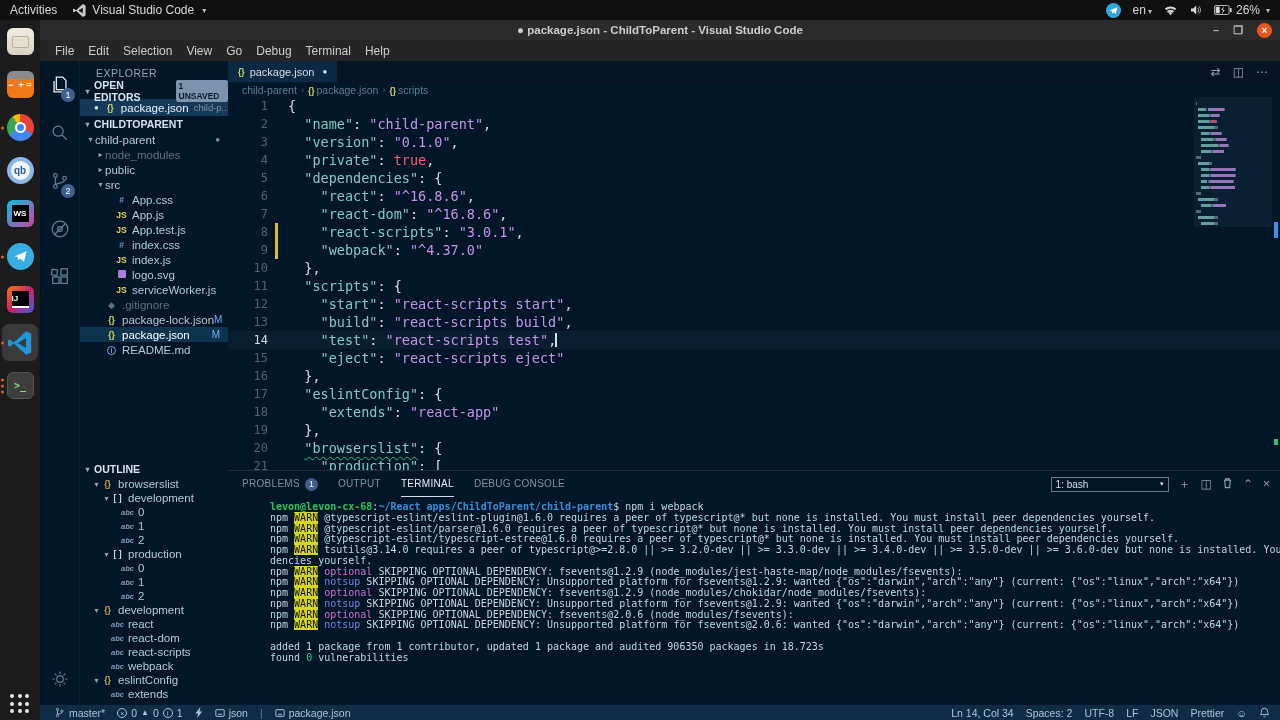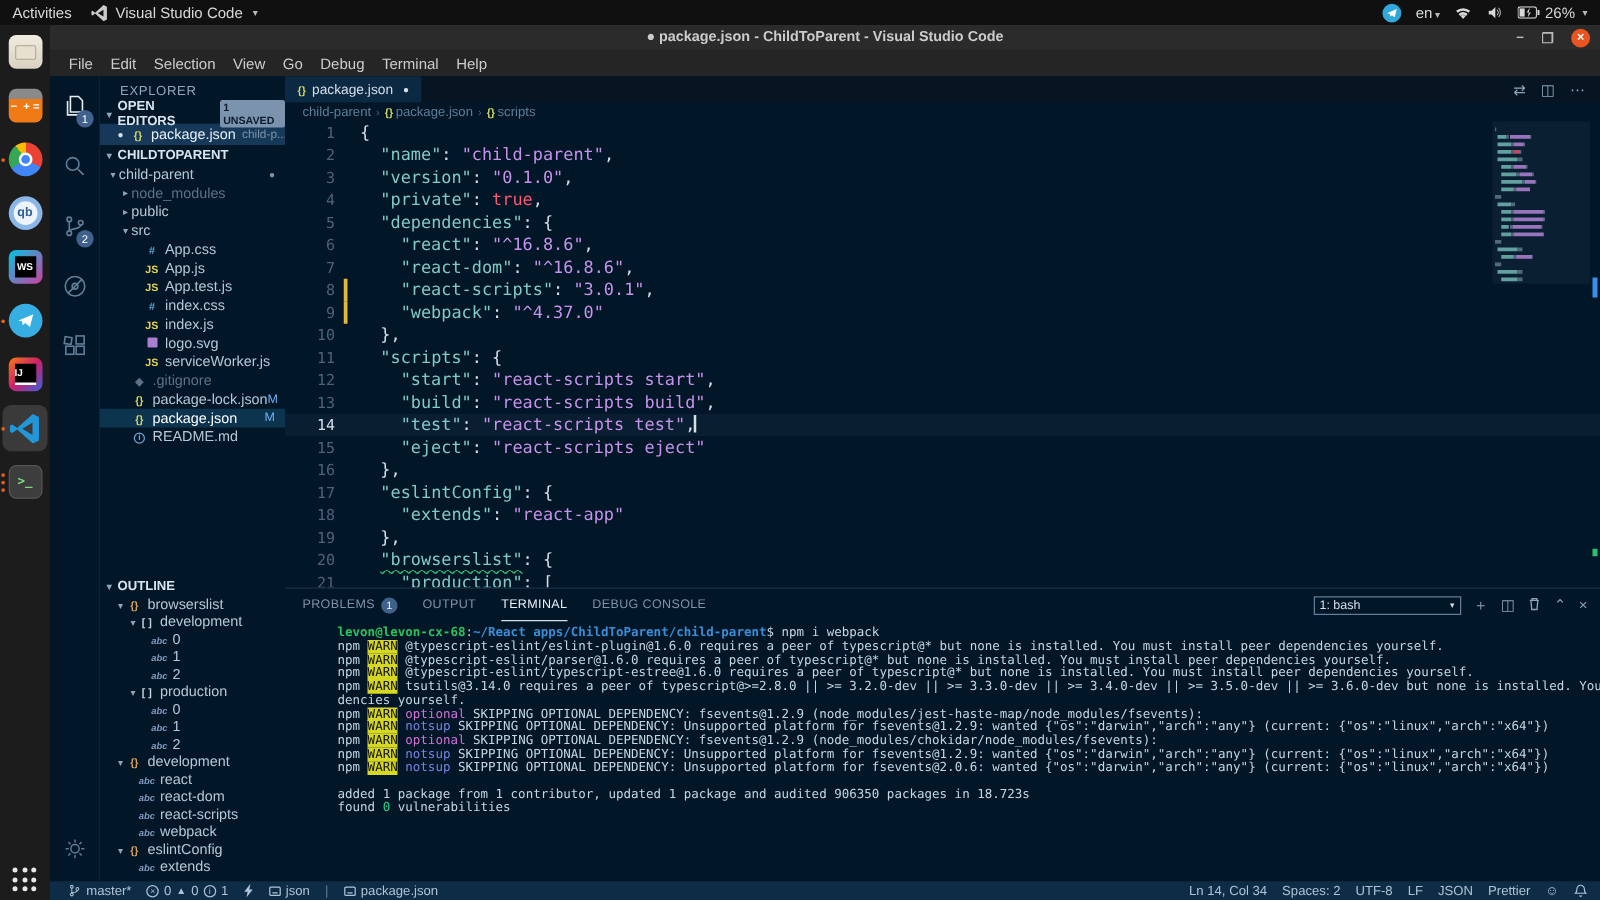--- a/index.html
+++ b/index.html
@@ -664,20 +664,21 @@
               <div class="trow"><span class="tg">levon@levon-cx-68</span><span class="tw">:</span><span class="tb">~/React apps/ChildToParent/child-parent</span><span class="tw">$ npm i webpack</span></div>
               <div class="trow"><span class="tw">npm </span><span class="twn">WARN</span><span class="tw"> @typescript-eslint/eslint-plugin@1.6.0 requires a peer of typescript@* but none is installed. You must install peer dependencies yourself.</span></div>
               <div class="trow"><span class="tw">npm </span><span class="twn">WARN</span><span class="tw"> @typescript-eslint/parser@1.6.0 requires a peer of typescript@* but none is installed. You must install peer dependencies yourself.</span></div>
               <div class="trow"><span class="tw">npm </span><span class="twn">WARN</span><span class="tw"> @typescript-eslint/typescript-estree@1.6.0 requires a peer of typescript@* but none is installed. You must install peer dependencies yourself.</span></div>
               <div class="trow"><span class="tw">npm </span><span class="twn">WARN</span><span class="tw"> tsutils@3.14.0 requires a peer of typescript@&gt;=2.8.0 || &gt;= 3.2.0-dev || &gt;= 3.3.0-dev || &gt;= 3.4.0-dev || &gt;= 3.5.0-dev || &gt;= 3.6.0-dev but none is installed. You must install peer depen</span></div>
               <div class="trow"><span class="tw">dencies yourself.</span></div>
               <div class="trow"><span class="tw">npm </span><span class="twn">WARN</span><span class="tw"> </span><span class="topt">optional</span><span class="tw"> SKIPPING OPTIONAL DEPENDENCY: fsevents@1.2.9 (node_modules/jest-haste-map/node_modules/fsevents):</span></div>
               <div class="trow"><span class="tw">npm </span><span class="twn">WARN</span><span class="tw"> </span><span class="tns">notsup</span><span class="tw"> SKIPPING OPTIONAL DEPENDENCY: Unsupported platform for fsevents@1.2.9: wanted {"os":"darwin","arch":"any"} (current: {"os":"linux","arch":"x64"})</span></div>
               <div class="trow"><span class="tw">npm </span><span class="twn">WARN</span><span class="tw"> </span><span class="topt">optional</span><span class="tw"> SKIPPING OPTIONAL DEPENDENCY: fsevents@1.2.9 (node_modules/chokidar/node_modules/fsevents):</span></div>
               <div class="trow"><span class="tw">npm </span><span class="twn">WARN</span><span class="tw"> </span><span class="tns">notsup</span><span class="tw"> SKIPPING OPTIONAL DEPENDENCY: Unsupported platform for fsevents@1.2.9: wanted {"os":"darwin","arch":"any"} (current: {"os":"linux","arch":"x64"})</span></div>
+              <div class="trow"><span class="tw">npm </span><span class="twn">WARN</span><span class="tw"> </span><span class="topt">optional</span><span class="tw"> SKIPPING OPTIONAL DEPENDENCY: fsevents@2.0.6 (node_modules/fsevents):</span></div>
               <div class="trow"><span class="tw">npm </span><span class="twn">WARN</span><span class="tw"> </span><span class="tns">notsup</span><span class="tw"> SKIPPING OPTIONAL DEPENDENCY: Unsupported platform for fsevents@2.0.6: wanted {"os":"darwin","arch":"any"} (current: {"os":"linux","arch":"x64"})</span></div>
               <div class="trow">&nbsp;</div>
               <div class="trow"><span class="tw">added 1 package from 1 contributor, updated 1 package and audited 906350 packages in 18.723s</span></div>
               <div class="trow"><span class="tw">found </span><span class="tgr">0</span><span class="tw"> vulnerabilities</span></div>
               <div class="trow">&nbsp;</div>
             </div>
         </div>
       </div>
     </div>
 

